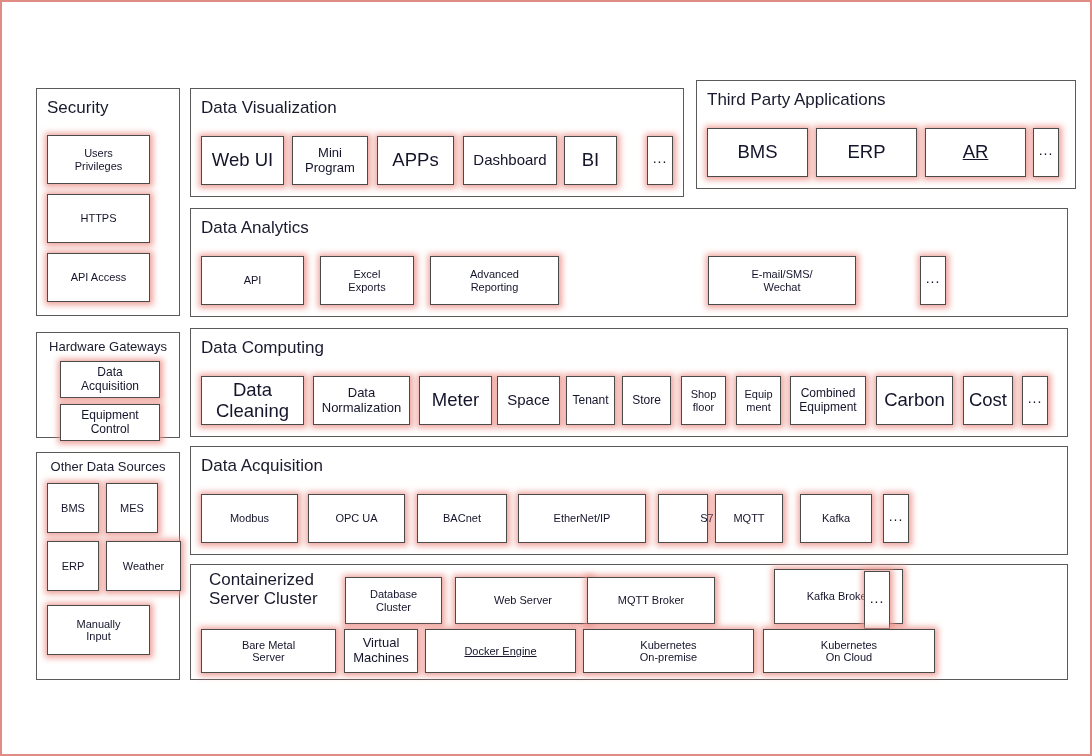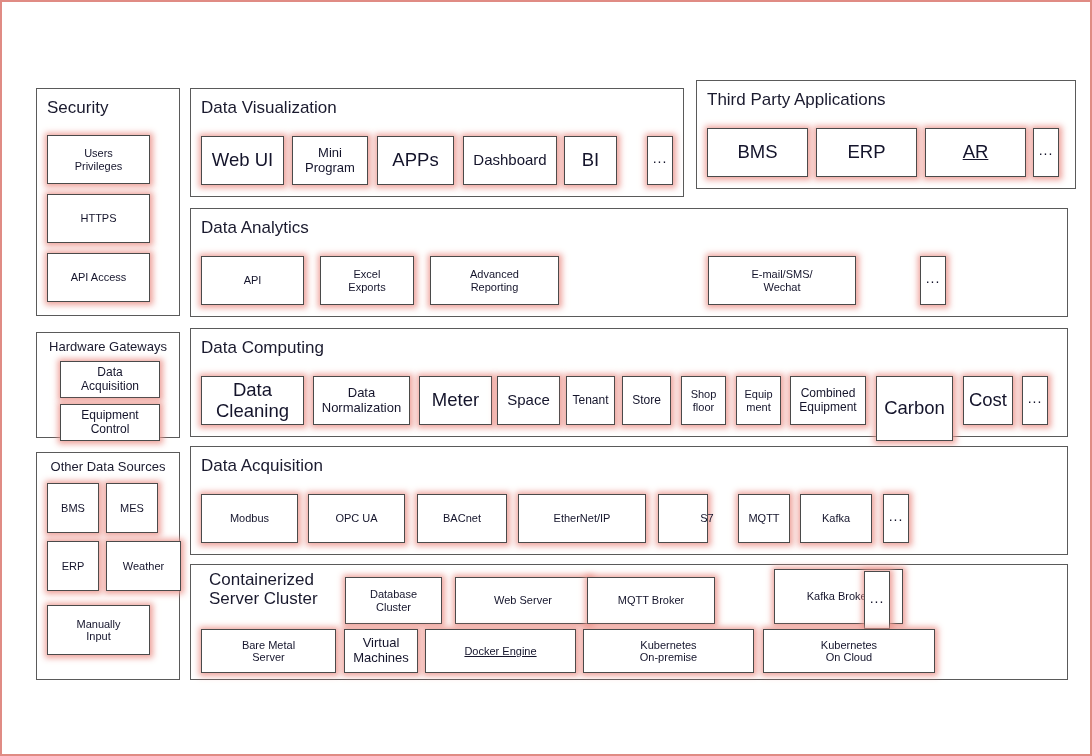--- a/index.html
+++ b/index.html
@@ -145,33 +145,33 @@
     <div class="box f18" style="left:228px; top:47px; width:73px; height:49px;">Meter</div>
     <div class="box f15" style="left:306px; top:47px; width:63px; height:49px;">Space</div>
     <div class="box f12" style="left:375px; top:47px; width:49px; height:49px;">Tenant</div>
     <div class="box f12" style="left:431px; top:47px; width:49px; height:49px;">Store</div>
     <div class="box f11" style="left:490px; top:47px; width:45px; height:49px;">Shop
 floor</div>
     <div class="box f11" style="left:545px; top:47px; width:45px; height:49px;">Equip
 ment</div>
     <div class="box f12" style="left:599px; top:47px; width:76px; height:49px;">Combined
 Equipment</div>
-    <div class="box f18" style="left:685px; top:47px; width:77px; height:65px;text-align:right;">Carbon</div>
+    <div class="box f18" style="left:685px; top:47px; width:77px; height:49px;text-align:right;">Carbon</div>
     <div class="box f18" style="left:772px; top:47px; width:50px; height:49px;">Cost</div>
     <div class="box ellipsis" style="left:831px; top:47px; width:26px; height:49px;">...</div>
   </div>
 
   <div class="panel" style="left:188px; top:444px; width:878px; height:109px;">
     <div class="panel-title" style="left:10px; top:9px;">Data Acquisition</div>
     <div class="box f17" style="left:10px; top:47px; width:97px; height:49px;">Modbus</div>
     <div class="box f17" style="left:117px; top:47px; width:97px; height:49px;">OPC UA</div>
     <div class="box f17" style="left:226px; top:47px; width:90px; height:49px;">BACnet</div>
     <div class="box f17" style="left:327px; top:47px; width:128px; height:49px;">EtherNet/IP</div>
     <div class="box f17" style="left:467px; top:47px; width:45px; height:49px;padding-left:48px;">S7</div>
-    <div class="box f17" style="left:547px; top:47px; width:52px; height:49px;">MQTT</div>
+    <div class="box f17" style="left:524px; top:47px; width:68px; height:49px;">MQTT</div>
     <div class="box f17" style="left:609px; top:47px; width:72px; height:49px;">Kafka</div>
     <div class="box ellipsis" style="left:692px; top:47px; width:26px; height:49px;">...</div>
   </div>
 
   <div class="panel" style="left:188px; top:562px; width:878px; height:116px;">
     <div class="panel-title" style="left:18px; top:5px;">Containerized
 Server Cluster</div>
 
     <div class="box f17" style="left:154px; top:12px; width:97px; height:47px;">Database
 Cluster</div>

